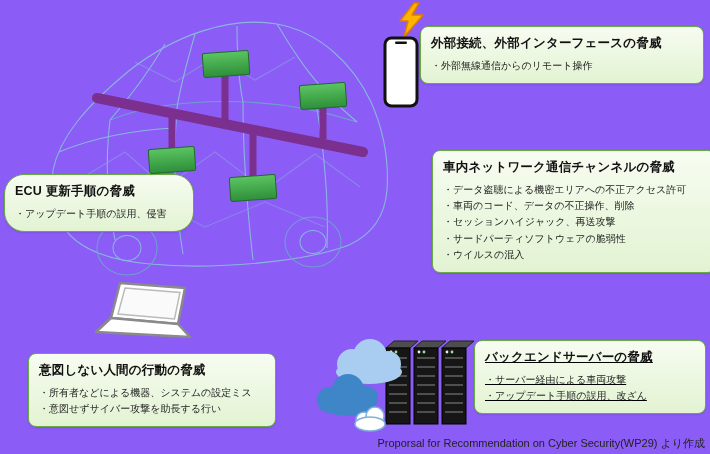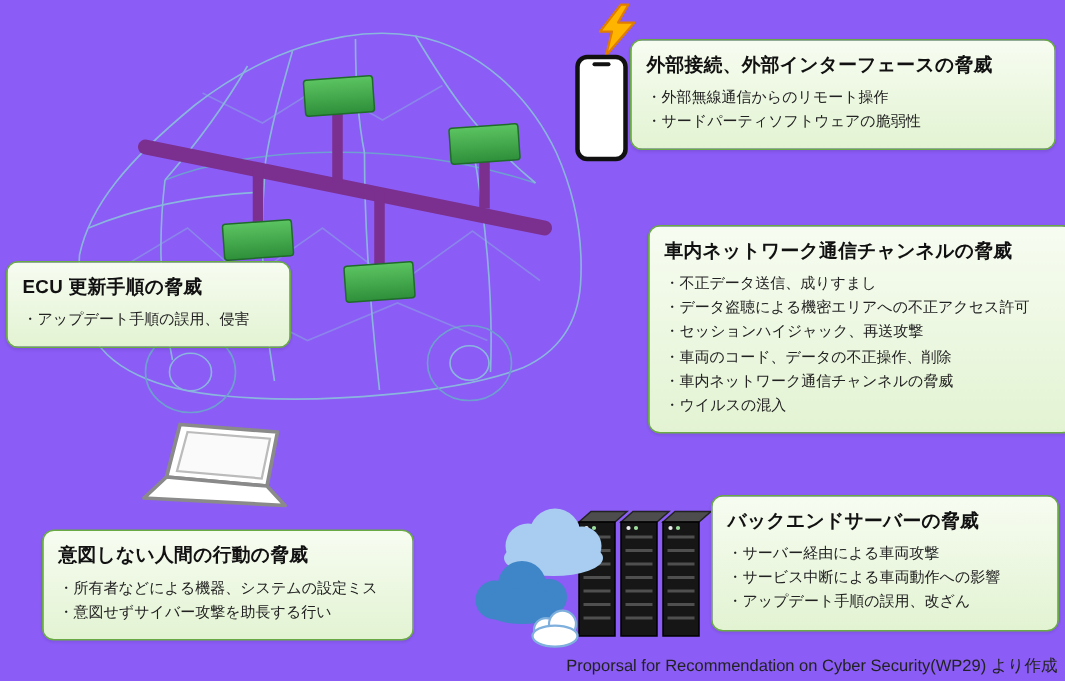--- a/index.html
+++ b/index.html
@@ -154,46 +154,43 @@
         <circle cx="52" cy="86" r="8"></circle>
           <circle cx="63" cy="82" r="9"></circle>
         <ellipse cx="58" cy="90" rx="15" ry="7"></ellipse>
       </g>
     </g>
   </svg>
 
   <div class="threat-box" style="left:420px;top:26px;width:284px;">
     <div class="threat-title">外部接続、外部インターフェースの脅威</div>
     <div class="threat-item">・外部無線通信からのリモート操作</div>
-    <div class="threat-item">・サードパーティソフトウェアの脆弱性</div>
   </div>
 
   <div class="threat-box" style="left:432px;top:150px;width:284px;">
     <div class="threat-title">車内ネットワーク通信チャンネルの脅威</div>
-    <div class="threat-item">・不正データ送信、成りすまし</div>
     <div class="threat-item">・データ盗聴による機密エリアへの不正アクセス許可</div>
+    <div class="threat-item">・車両のコード、データの不正操作、削除</div>
     <div class="threat-item">・セッションハイジャック、再送攻撃</div>
-    <div class="threat-item">・車両のコード、データの不正操作、削除</div>
-    <div class="threat-item">・車内ネットワーク通信チャンネルの脅威</div>
+    <div class="threat-item">・サードパーティソフトウェアの脆弱性</div>
     <div class="threat-item">・ウイルスの混入</div>
   </div>
 
-  <div class="threat-box" style="left:4px;top:174px;width:190px;">
+  <div class="threat-box" style="left:4px;top:174px;width:190px;border-radius:20px;">
     <div class="threat-title">ECU 更新手順の脅威</div>
     <div class="threat-item">・アップデート手順の誤用、侵害</div>
   </div>
 
   <div class="threat-box" style="left:28px;top:353px;width:248px;">
     <div class="threat-title">意図しない人間の行動の脅威</div>
     <div class="threat-item">・所有者などによる機器、システムの設定ミス</div>
     <div class="threat-item">・意図せずサイバー攻撃を助長する行い</div>
   </div>
 
-  <div class="threat-box" style="left:474px;top:330px;width:232px;">
+  <div class="threat-box" style="left:474px;top:340px;width:232px;text-decoration:underline;">
     <div class="threat-title">バックエンドサーバーの脅威</div>
     <div class="threat-item">・サーバー経由による車両攻撃</div>
-    <div class="threat-item">・サービス中断による車両動作への影響</div>
     <div class="threat-item">・アップデート手順の誤用、改ざん</div>
   </div>
 
   <div class="footer-credit">Proporsal for Recommendation on Cyber Security(WP29) より作成</div>
 
 </div>
 
 </body></html>

